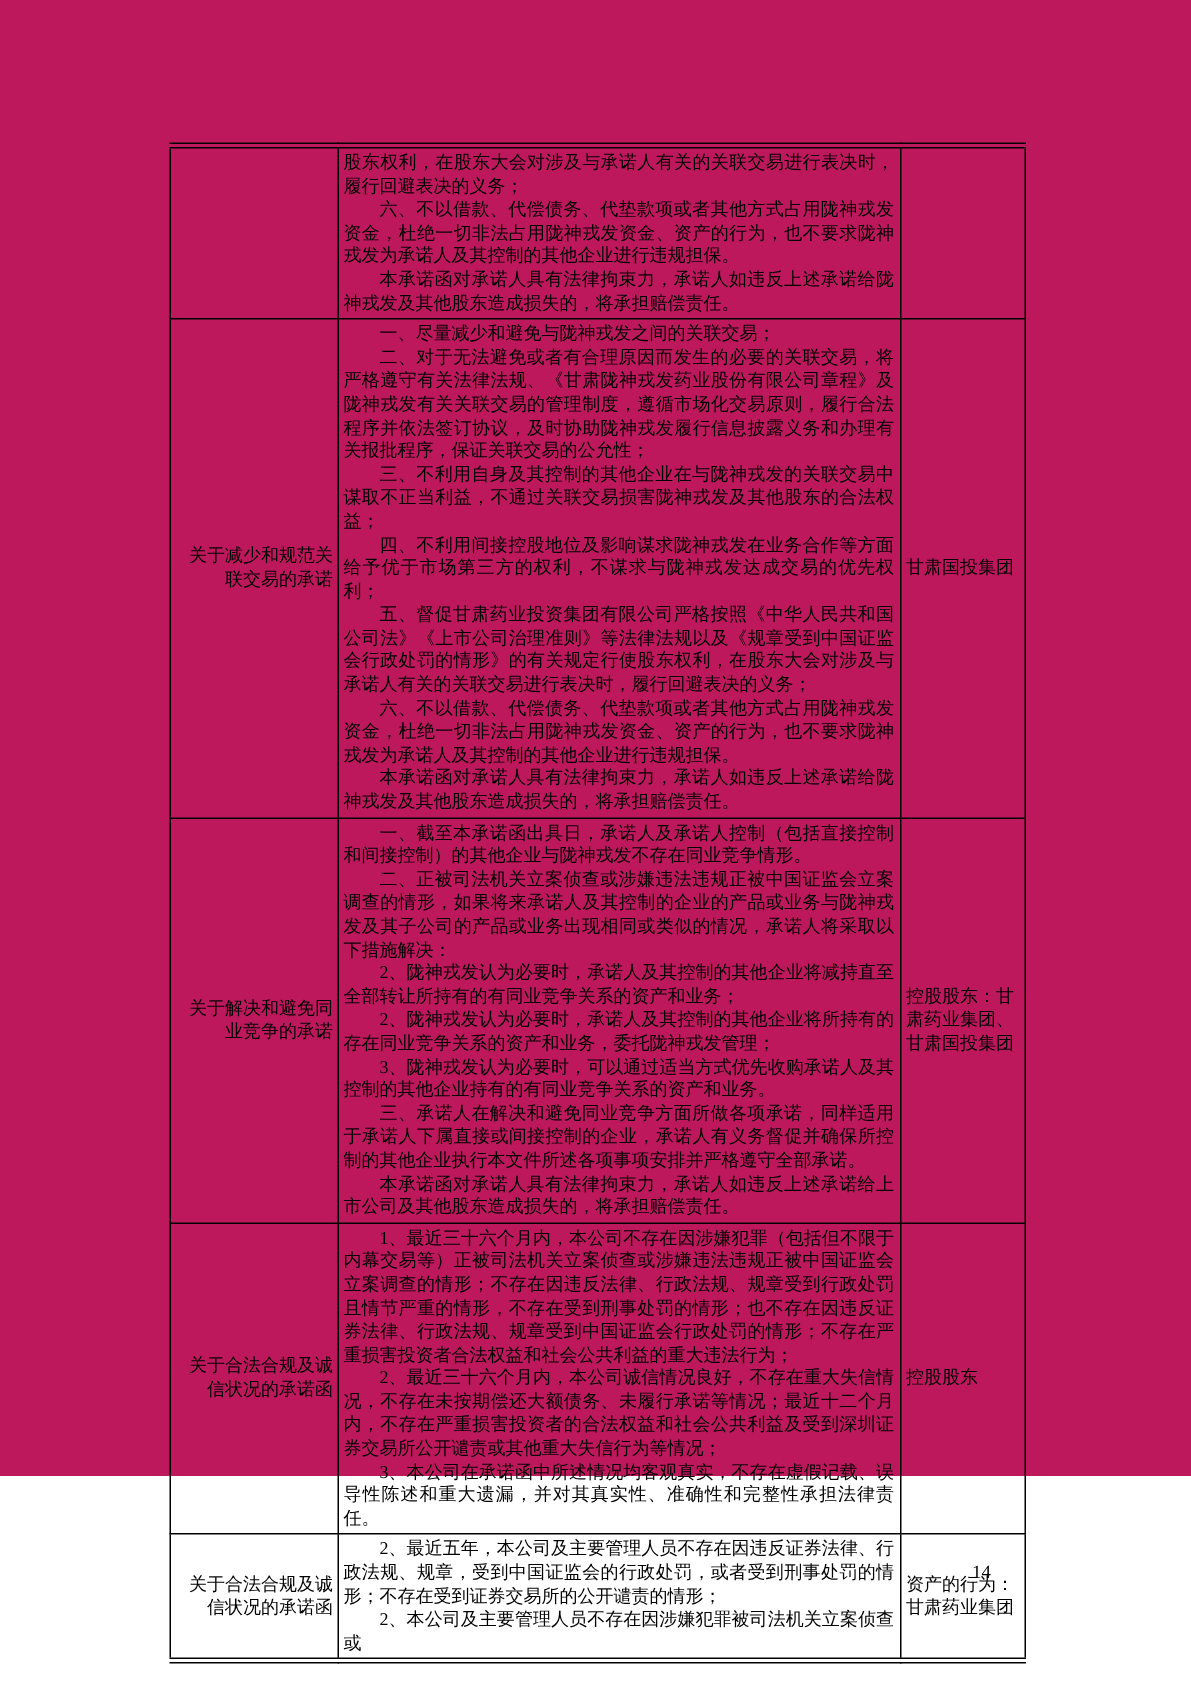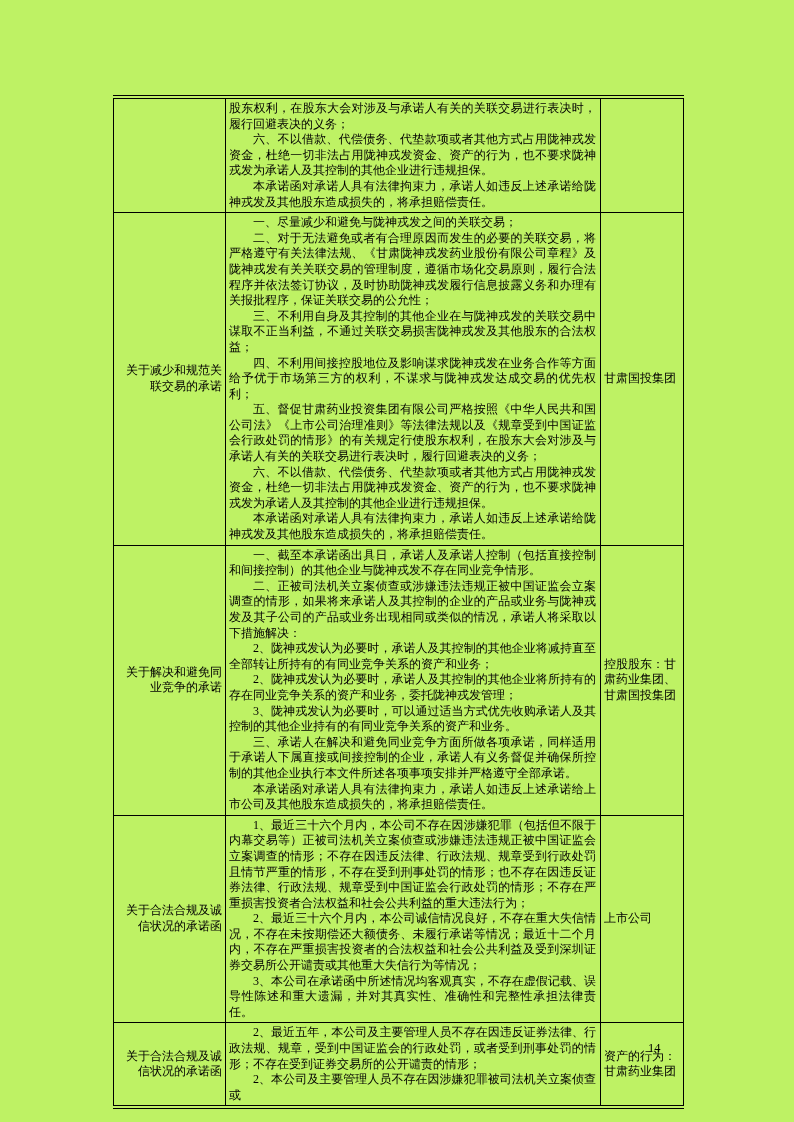--- a/index.html
+++ b/index.html
@@ -5,21 +5,21 @@
   * { margin: 0; padding: 0; box-sizing: border-box; }
   html, body { background: #ffffff; }
   body {
     width: 794px; height: 1122px;
     position: relative;
     font-family: "Liberation Serif", "DejaVu Serif", serif;
     color: #000;
   }
   .page {
     position: absolute; left: 0; top: 0;
-    width: 794px; height: 1122px; background: #bef264;
+    width: 794px; height: 984px; background: #be185d;
   }
   table.commitments {
     position: absolute;
     left: 113px; top: 95px;
     width: 570px;
     border-collapse: collapse;
     table-layout: fixed;
     border-top: 4px double #000;
     border-bottom: 4px double #000;
   }
@@ -106,21 +106,21 @@
           </td>
           <td class="party-cell">控股股东：甘肃药业集团、甘肃国投集团</td>
         </tr>
         <tr style="height: 185px;">
           <td class="cat-cell">关于合法合规及诚信状况的承诺函</td>
           <td class="content-cell">
             <p>1、最近三十六个月内，本公司不存在因涉嫌犯罪（包括但不限于内幕交易等）正被司法机关立案侦查或涉嫌违法违规正被中国证监会立案调查的情形；不存在因违反法律、行政法规、规章受到行政处罚且情节严重的情形，不存在受到刑事处罚的情形；也不存在因违反证券法律、行政法规、规章受到中国证监会行政处罚的情形；不存在严重损害投资者合法权益和社会公共利益的重大违法行为；</p>
             <p>2、最近三十六个月内，本公司诚信情况良好，不存在重大失信情况，不存在未按期偿还大额债务、未履行承诺等情况；最近十二个月内，不存在严重损害投资者的合法权益和社会公共利益及受到深圳证券交易所公开谴责或其他重大失信行为等情况；</p>
             <p>3、本公司在承诺函中所述情况均客观真实，不存在虚假记载、误导性陈述和重大遗漏，并对其真实性、准确性和完整性承担法律责任。</p>
           </td>
-          <td class="party-cell">上市公司</td>
+          <td class="party-cell">控股股东</td>
         </tr>
         <tr style="height: 74px;">
           <td class="cat-cell">关于合法合规及诚信状况的承诺函</td>
           <td class="content-cell">
             <p>2、最近五年，本公司及主要管理人员不存在因违反证券法律、行政法规、规章，受到中国证监会的行政处罚，或者受到刑事处罚的情形；不存在受到证券交易所的公开谴责的情形；</p>
             <p>2、本公司及主要管理人员不存在因涉嫌犯罪被司法机关立案侦查或</p>
           </td>
           <td class="party-cell">资产的行为：甘肃药业集团</td>
         </tr>
       </tbody>

